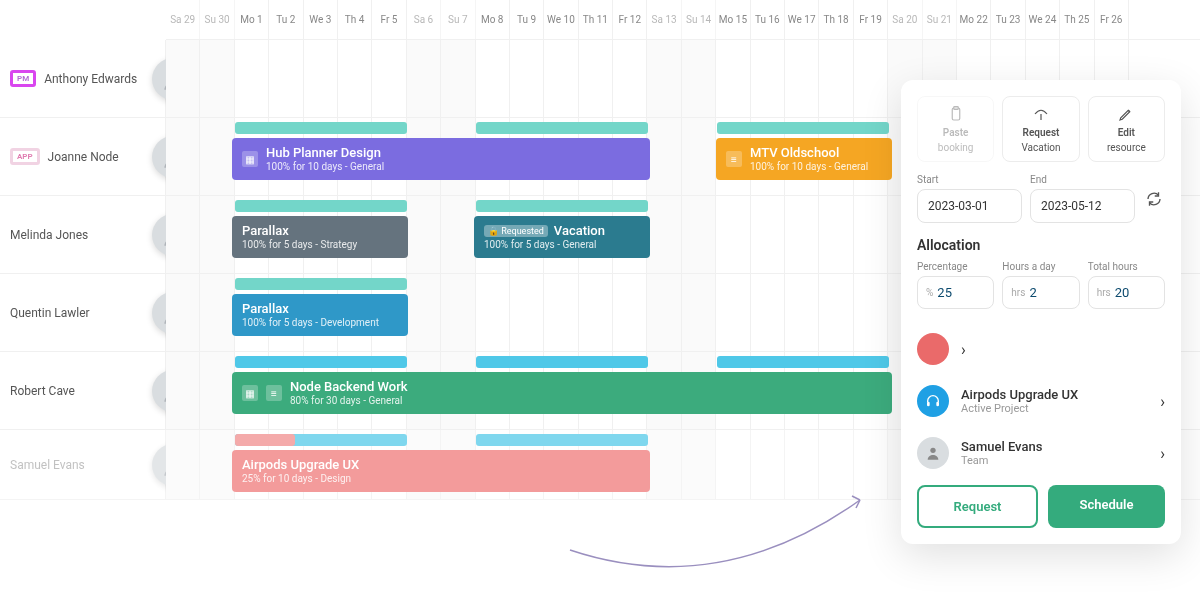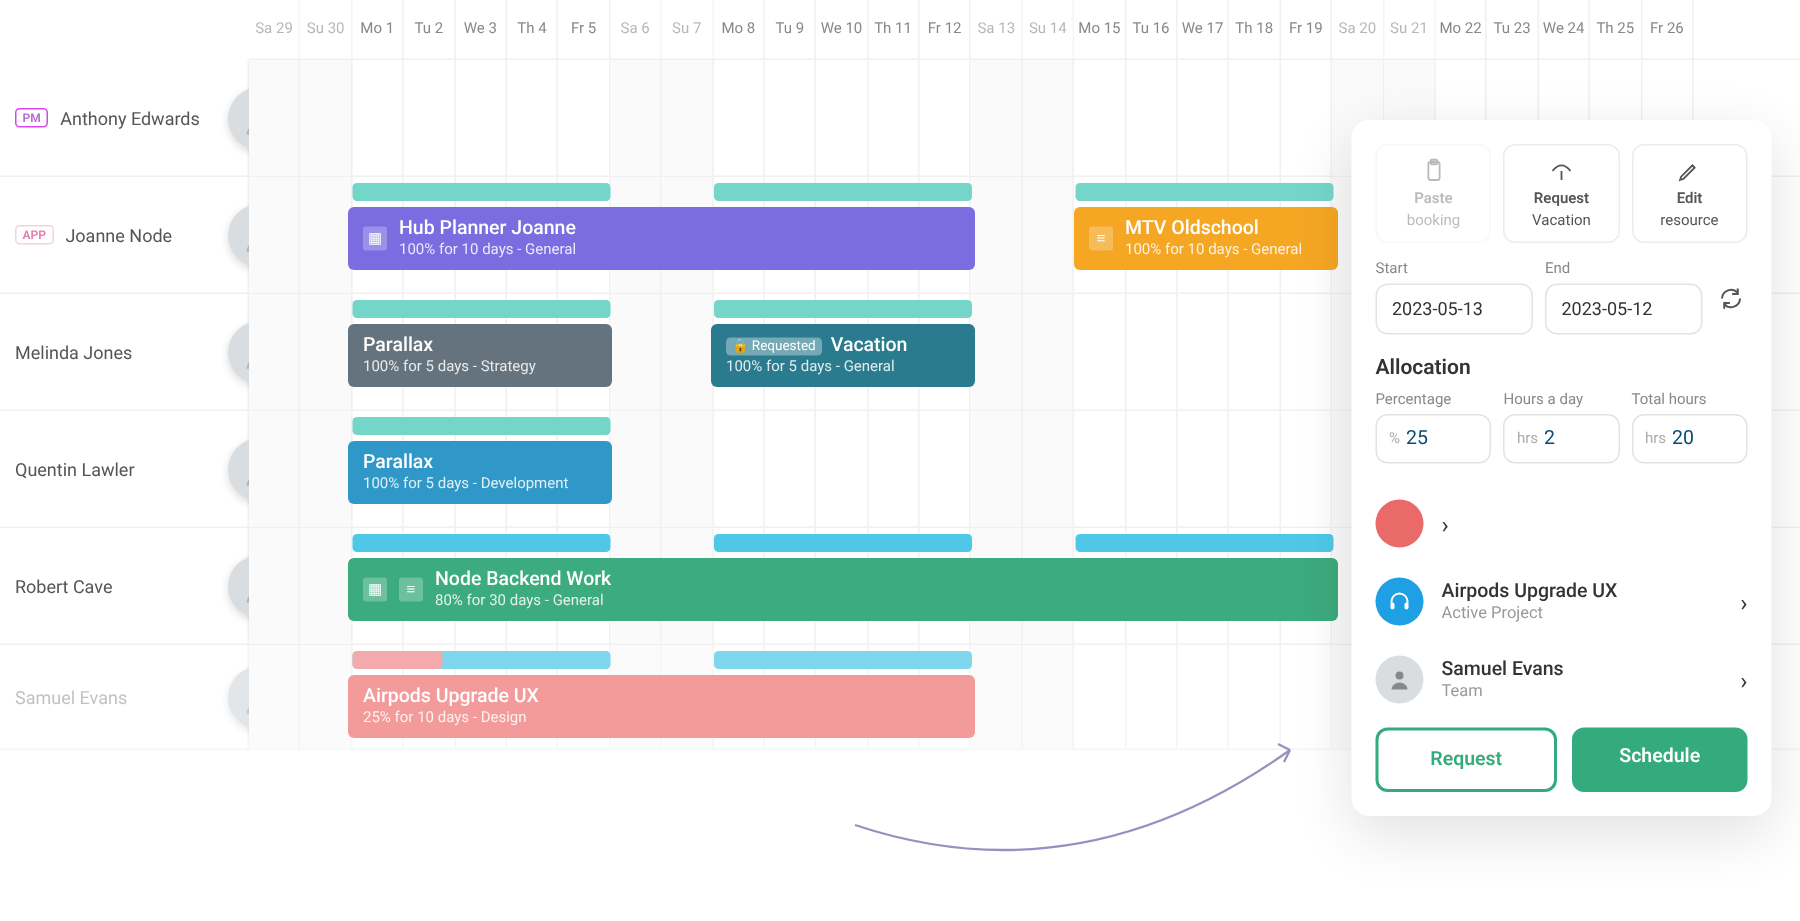--- a/index.html
+++ b/index.html
@@ -22,21 +22,21 @@
   body{margin:0;width:1200px;height:614px;overflow:hidden;background:#fff;position:relative;color:var(--text);}
 
   
   .date-header{position:absolute;left:166px;top:0;right:0;height:40px;display:flex;border-bottom:1px solid var(--grid-line);}
   .date-header .cell{width:34.4px;display:flex;align-items:center;justify-content:center;font-size:10px;color:#888;border-right:1px solid var(--grid-line);}
   .date-header .cell.weekend{opacity:.6}
 
   
   .row{position:absolute;left:0;right:0;height:78px;border-bottom:1px solid var(--grid-line);}
   .row .side{position:absolute;left:0;width:166px;top:0;bottom:0;display:flex;align-items:center;gap:8px;padding:0 10px;border-right:1px solid var(--grid-line);}
-  .row .side .tag{font-size:8px;font-weight:600;color:#b26bd4;border:1px solid #d946ef;border-radius:3px;padding:1px 4px;}
+  .row .side .tag{font-size:8px;font-weight:600;color:#b26bd4;border:3px solid #d946ef;border-radius:3px;padding:1px 4px;}
   .row .side .name{font-size:12px;color:#555;}
   .row .avatar{position:absolute;left:152px;top:50%;transform:translateY(-50%);width:42px;height:42px;border-radius:50%;background:#d9dde0;box-shadow:0 2px 6px rgba(0,0,0,.15);display:flex;align-items:center;justify-content:center;}
   .row .avatar svg{width:26px;height:26px;fill:#b0b5ba;}
   .row .grid{position:absolute;left:166px;right:0;top:0;bottom:0;display:flex;}
   .row .grid .gc{width:34.4px;border-right:1px solid var(--grid-line);}
   .row .grid .gc.weekend{background:#fafafa;}
 
   .bar{position:absolute;height:42px;border-radius:4px;color:#fff;display:flex;align-items:center;padding:0 10px;gap:8px;font-size:12px;overflow:hidden;}
   .bar .title{font-weight:500;font-size:13px;}
   .bar .sub{font-size:10px;opacity:.85;}
@@ -208,21 +208,21 @@
       <div class="gc"></div>
   </div>
 
   <div class="cap teal" style="left:235px;top:4px;width:172px;"></div>
   <div class="cap teal" style="left:476px;top:4px;width:172px;"></div>
   <div class="cap teal" style="left:717px;top:4px;width:172px;"></div>
 
   <div class="bar" style="left:232px;top:20px;width:418px;background:var(--purple);">
     <span class="icn">▦</span>
     <div class="col">
-      <span class="title">Hub Planner Joanne</span>
+      <span class="title">Hub Planner Design</span>
       <span class="sub">100% for 10 days - General</span>
     </div>
   </div>
   <div class="bar" style="left:716px;top:20px;width:176px;background:var(--orange);">
     <span class="icn">≡</span>
     <div class="col">
       <span class="title">MTV Oldschool</span>
       <span class="sub">100% for 10 days - General</span>
     </div>
   </div>
@@ -472,21 +472,21 @@
           <path d="M15 7 l2 2"></path>
         </svg>
       <span class="label">Edit</span>
       <span>resource</span>
     </div>
   </div>
 
   <div class="dates">
     <div class="dgroup">
       <div class="lbl">Start</div>
-      <div class="inp">2023-05-13</div>
+      <div class="inp">2023-03-01</div>
     </div>
     <div class="dgroup">
       <div class="lbl">End</div>
       <div class="inp">2023-05-12</div>
     </div>
     <div class="sync">
       <svg viewBox="0 0 24 24">
           <path d="M4 12a8 8 0 0 1 14-5"></path>
           <path d="M20 12a8 8 0 0 1-14 5"></path>
           <path d="M18 3v5h-5"></path>

